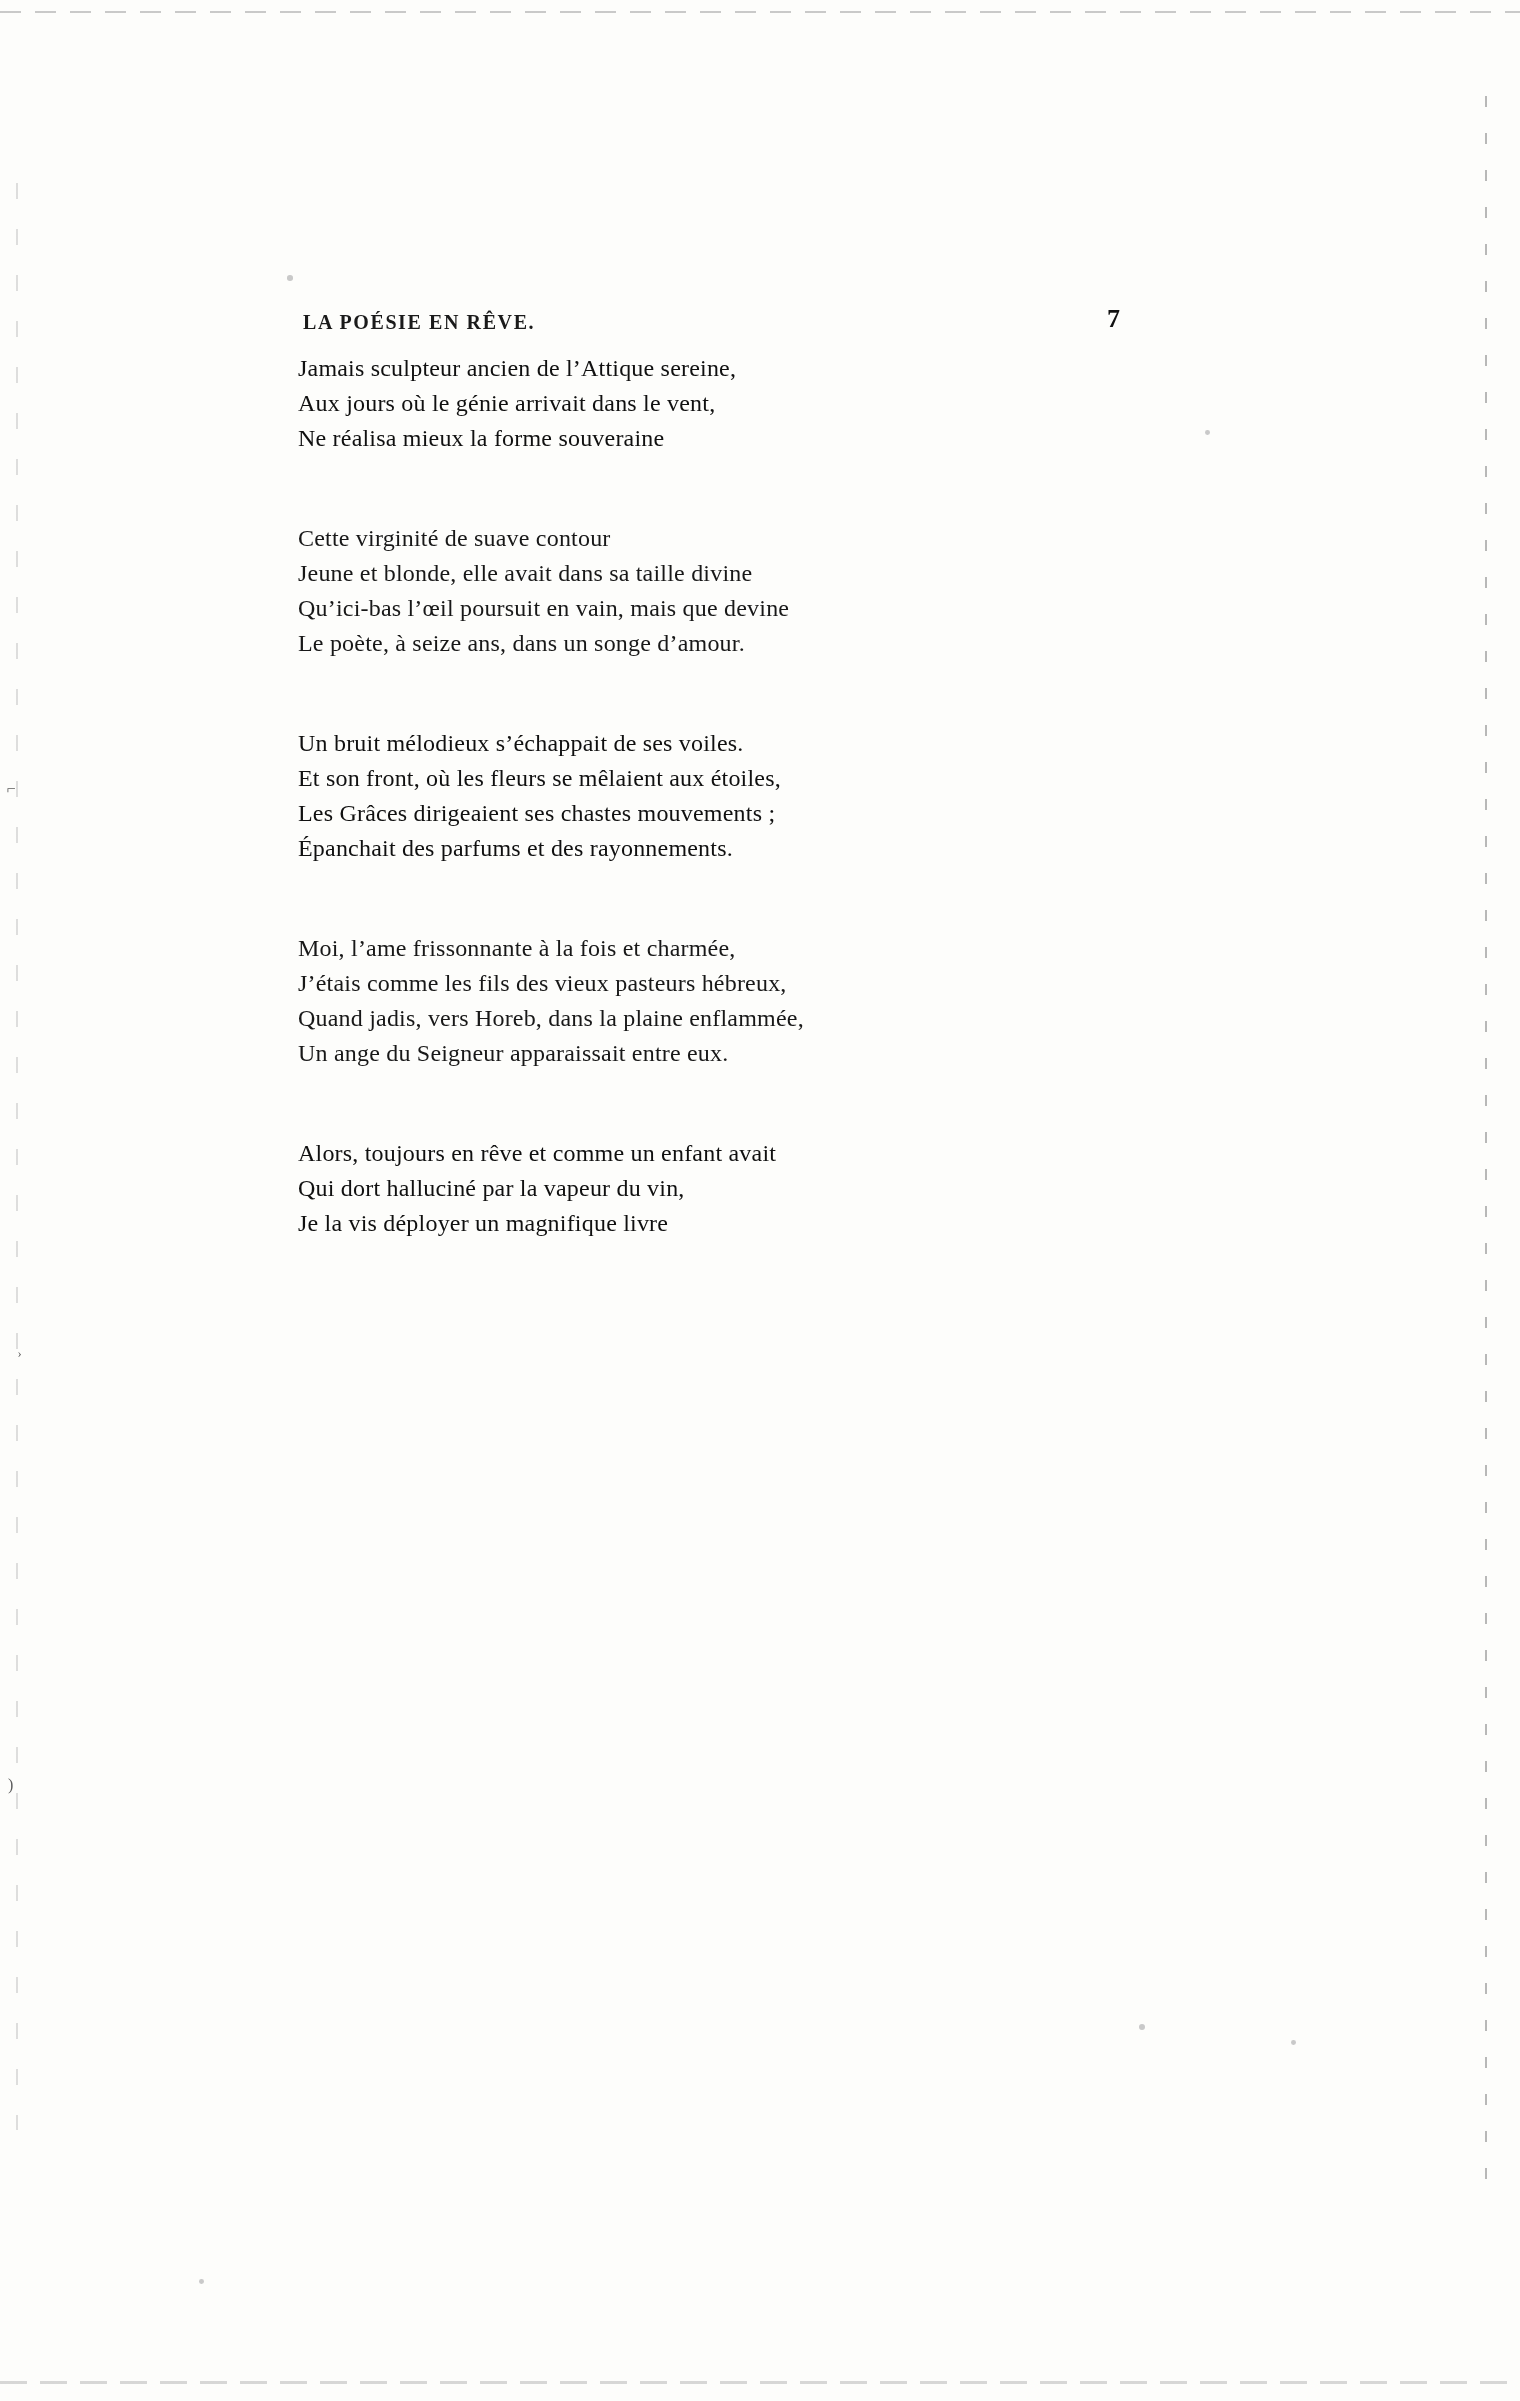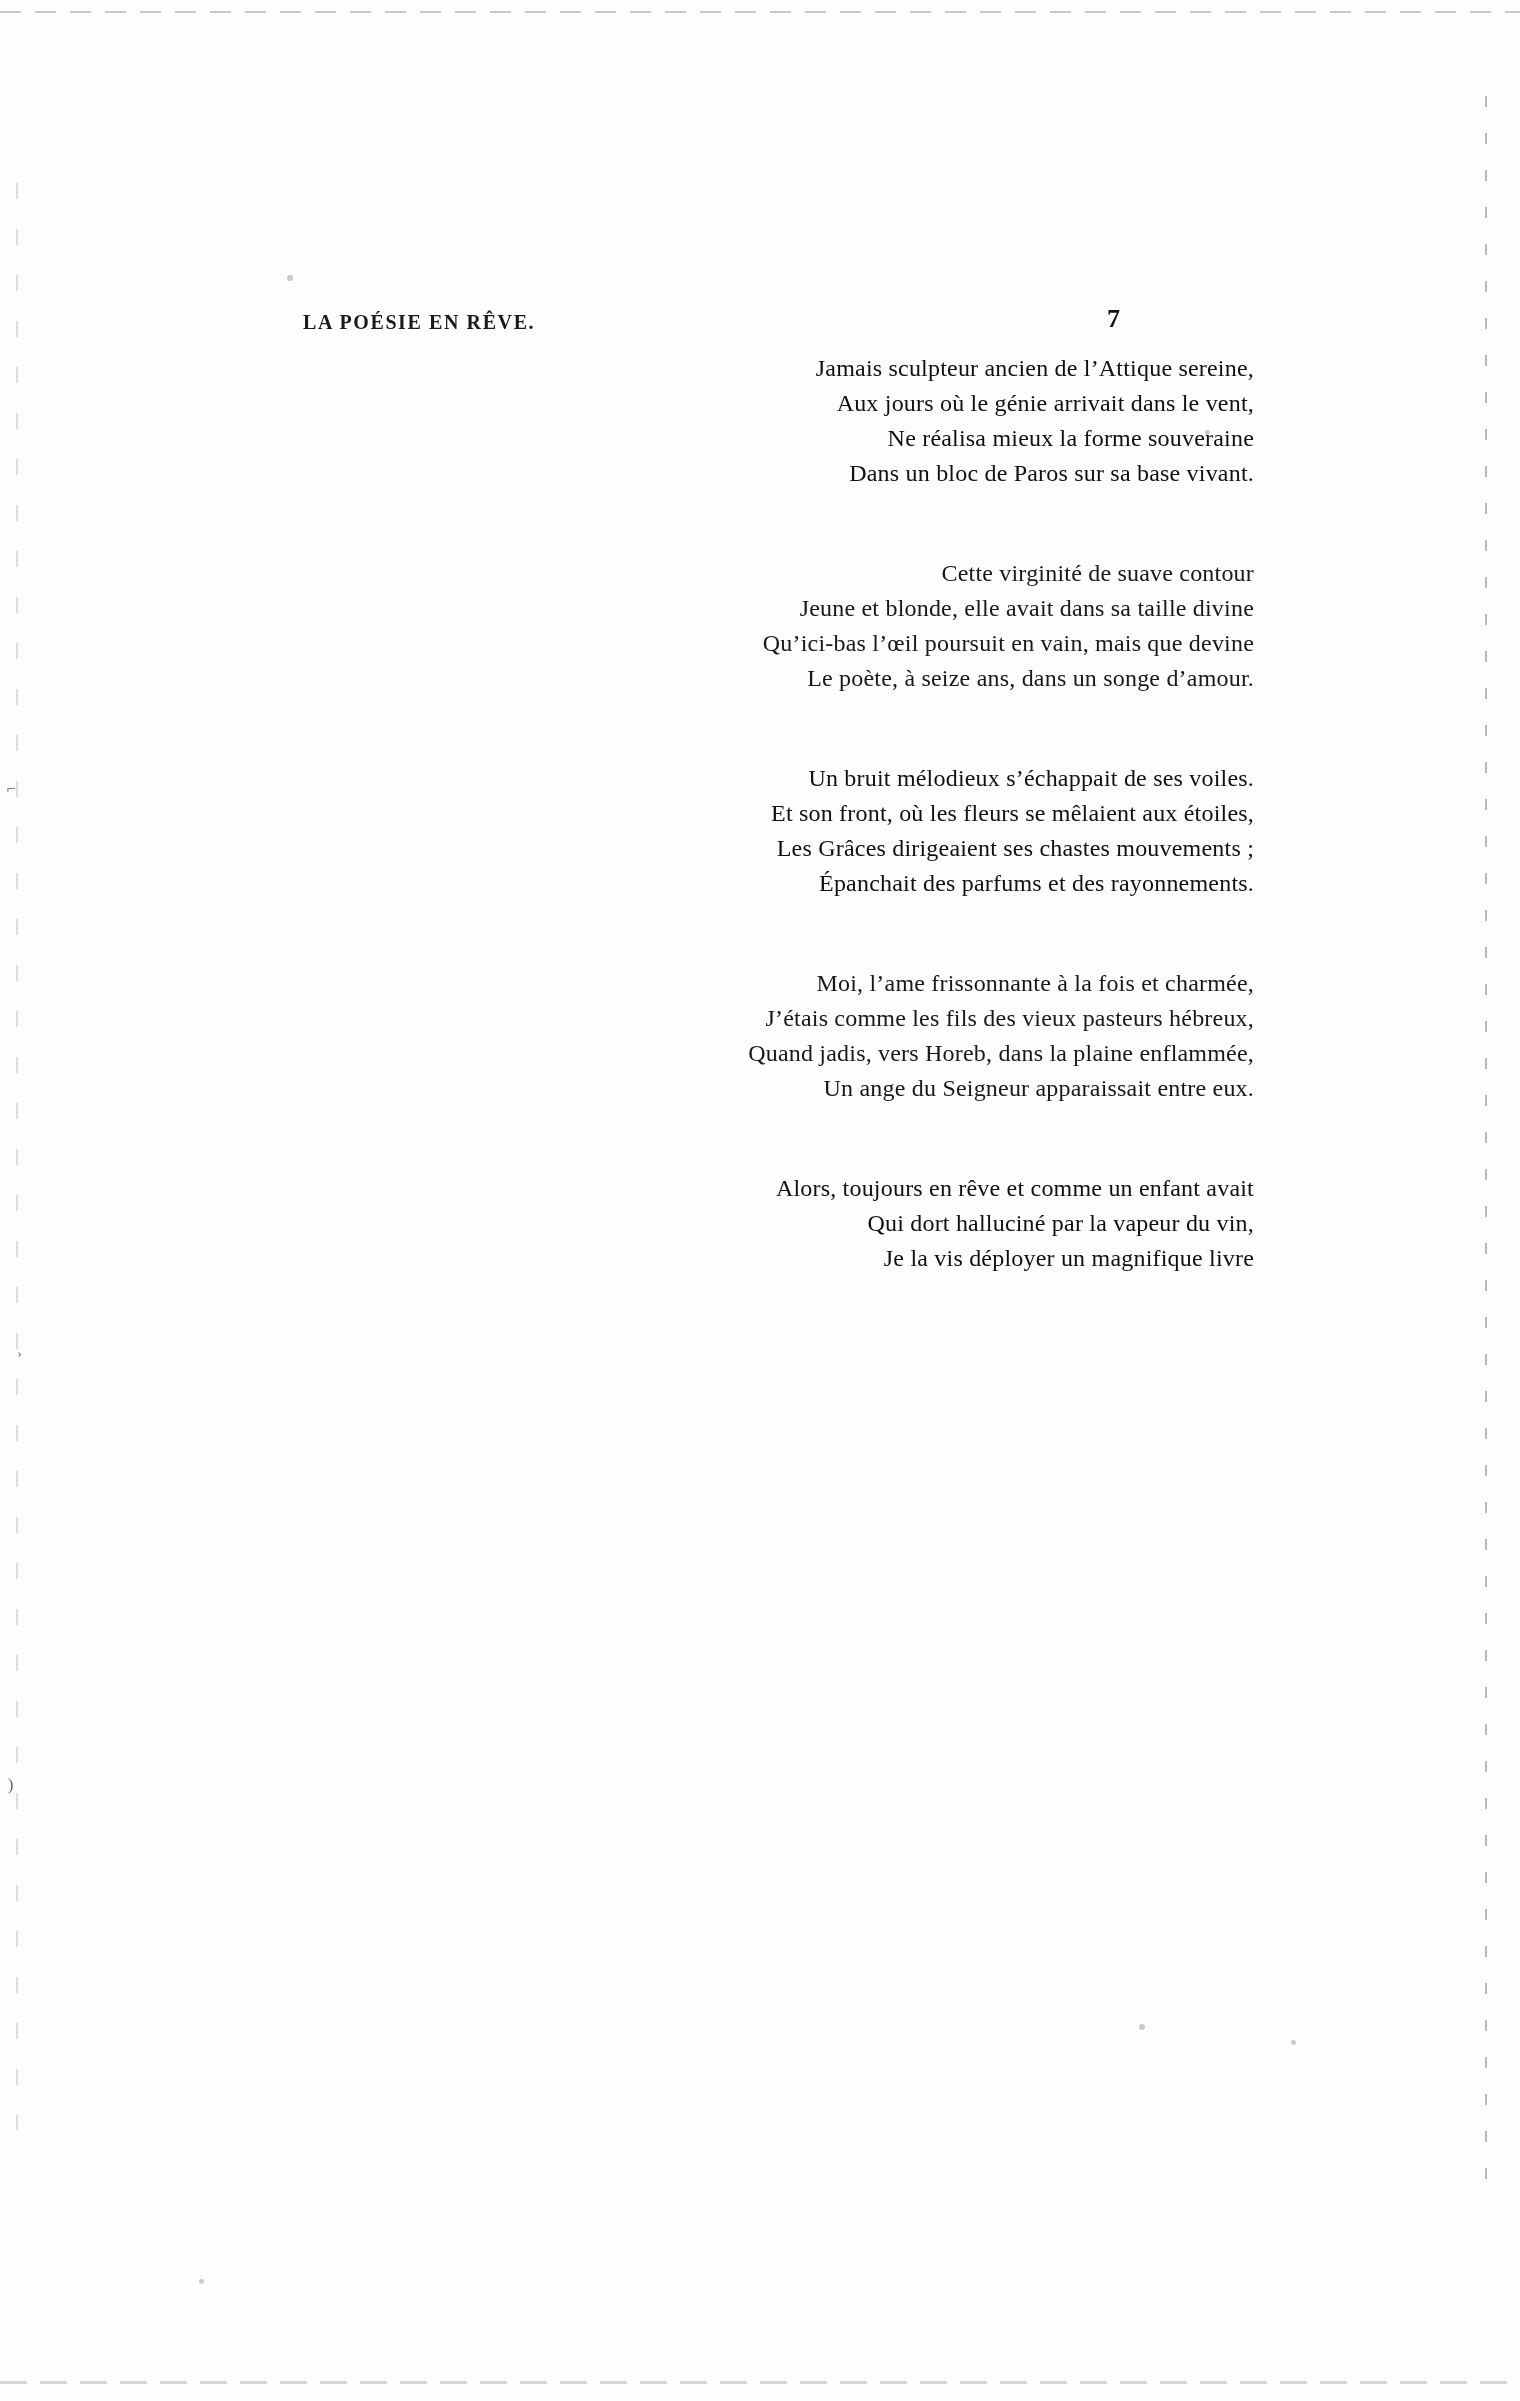--- a/index.html
+++ b/index.html
@@ -126,22 +126,21 @@
     color: #111;
   }
 
   .poem {
     position: absolute;
     left: 298px;
     top: 351px;
     width: 956px;
   }
   .stanza {
-    margin: 0 0 65px 17px;
-    text-align: right;
+    margin: 0 0 65px 0;
   }
   .stanza:last-child { margin-bottom: 0; }
   .line {
     font-family: "Liberation Serif", serif;
     font-size: 24px;
     line-height: 35px;
     color: #151515;
     white-space: nowrap;
     letter-spacing: 0.2px;
   }
@@ -175,21 +174,20 @@
     <span class="running-head">LA POÉSIE EN RÊVE.</span>
   </div>
   <div class="folio">7</div>
 
   <div class="poem">
 
     <div class="stanza">
       <div class="line">Jamais sculpteur ancien de l’Attique sereine,</div>
       <div class="line">Aux jours où le génie arrivait dans le vent,</div>
       <div class="line">Ne réalisa mieux la forme souveraine</div>
-      <div class="line">Dans un bloc de Paros sur sa base vivant.</div>
     </div>
 
     <div class="stanza">
       <div class="line">Cette virginité de suave contour</div>
       <div class="line">Jeune et blonde, elle avait dans sa taille divine</div>
       <div class="line">Qu’ici-bas l’œil poursuit en vain, mais que devine</div>
       <div class="line">Le poète, à seize ans, dans un songe d’amour.</div>
     </div>
 
     <div class="stanza">

